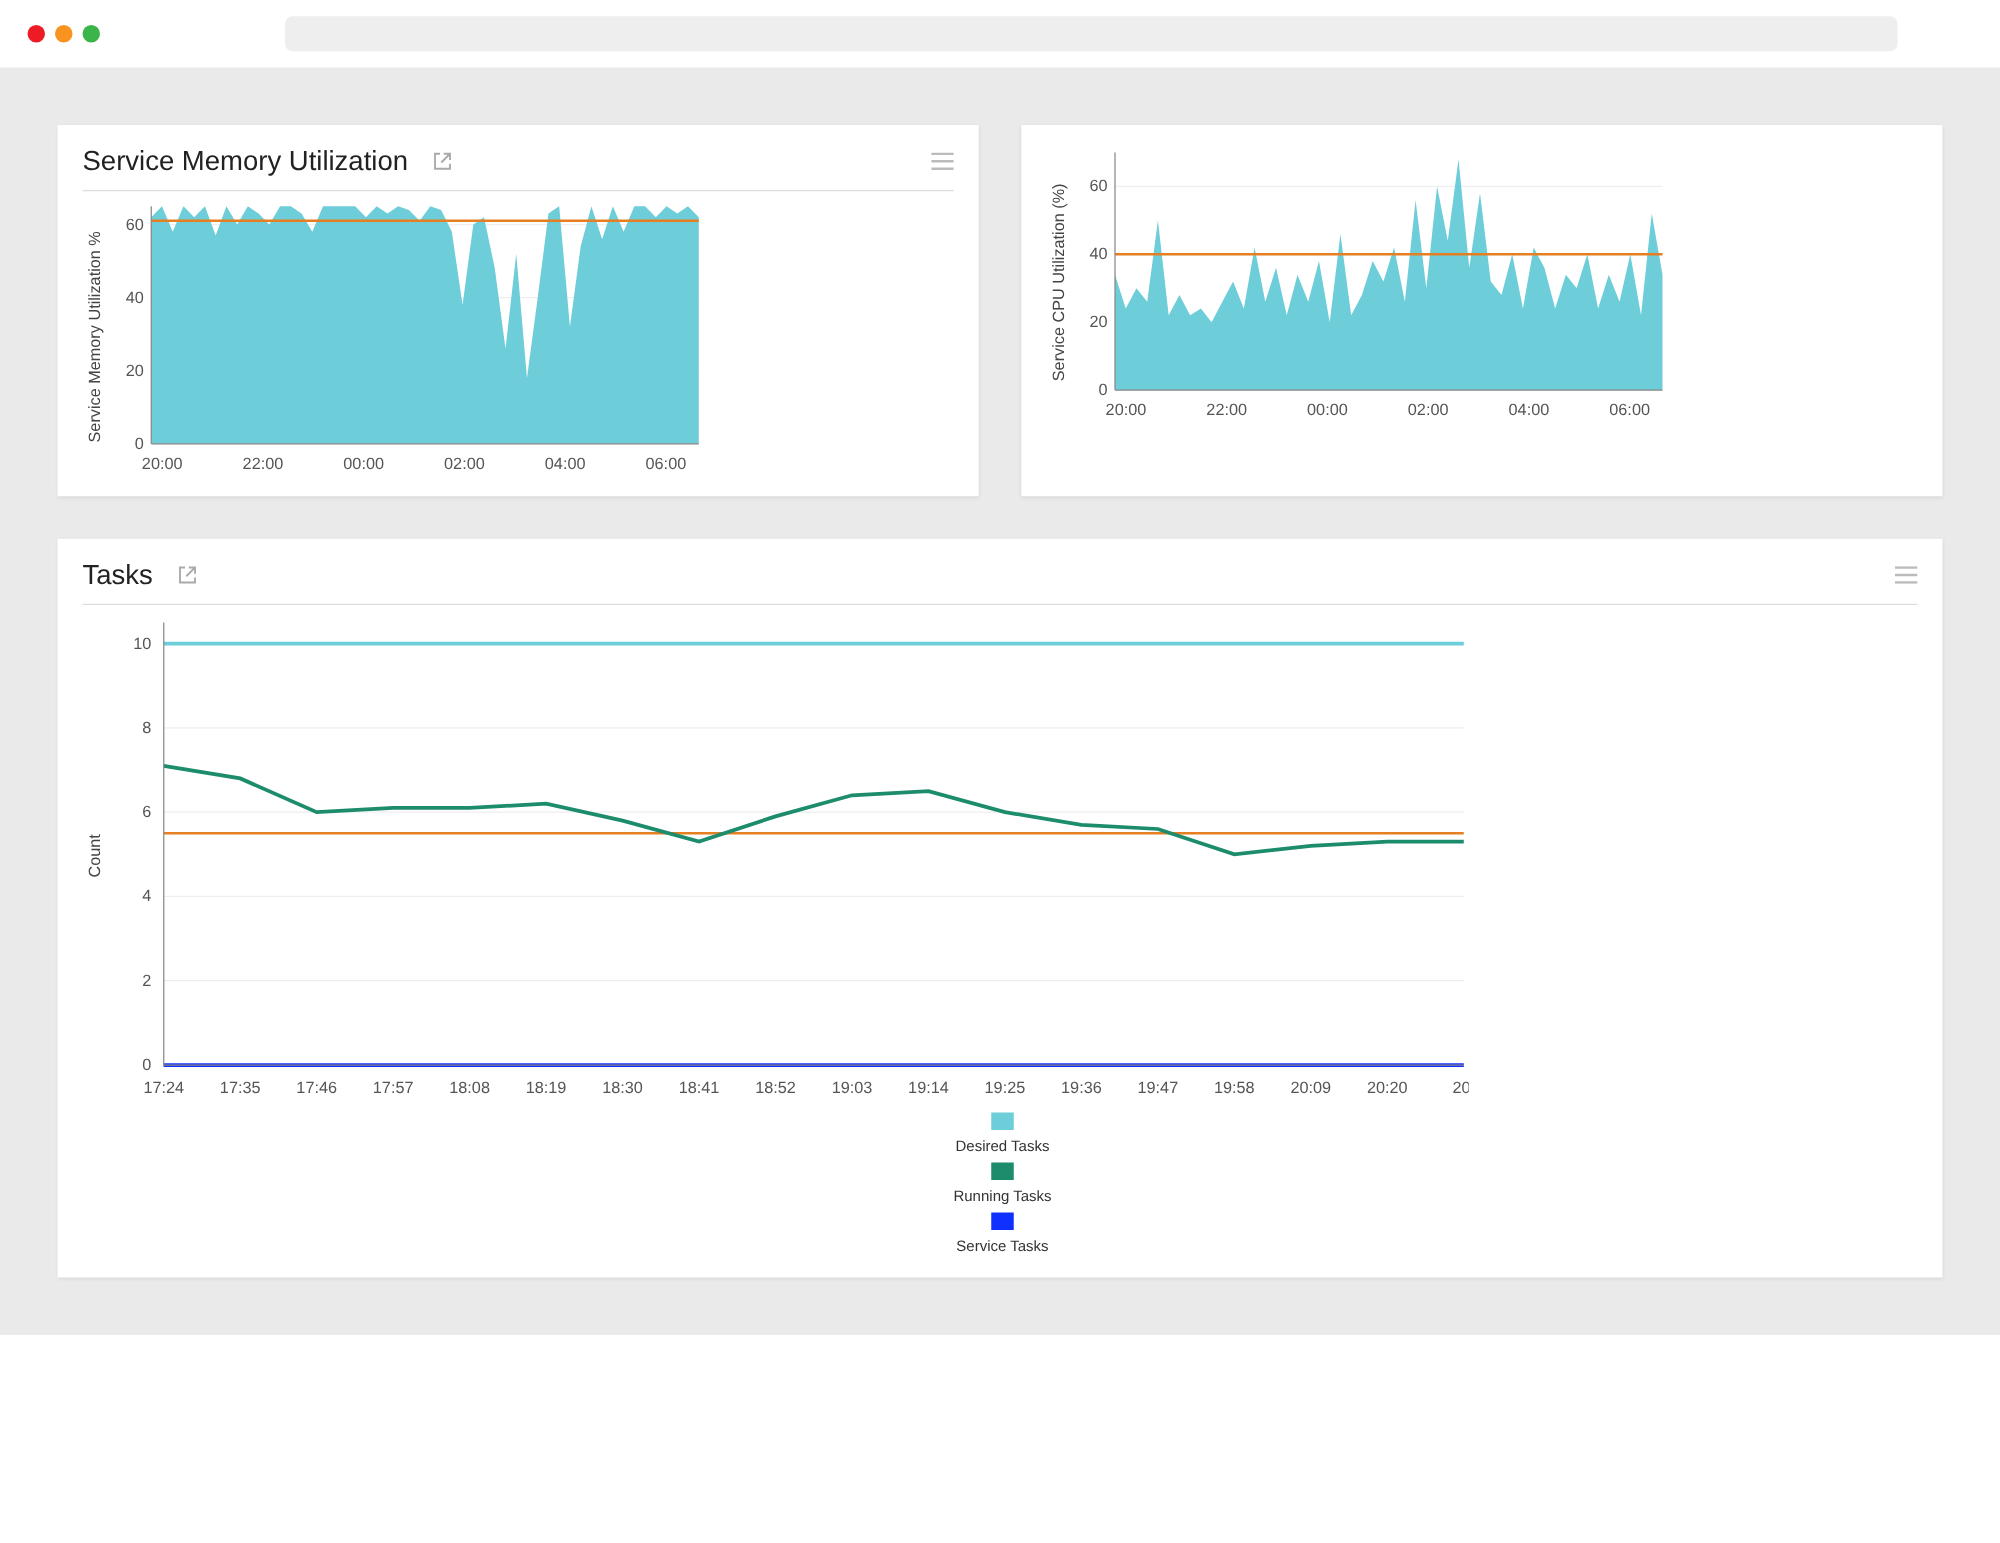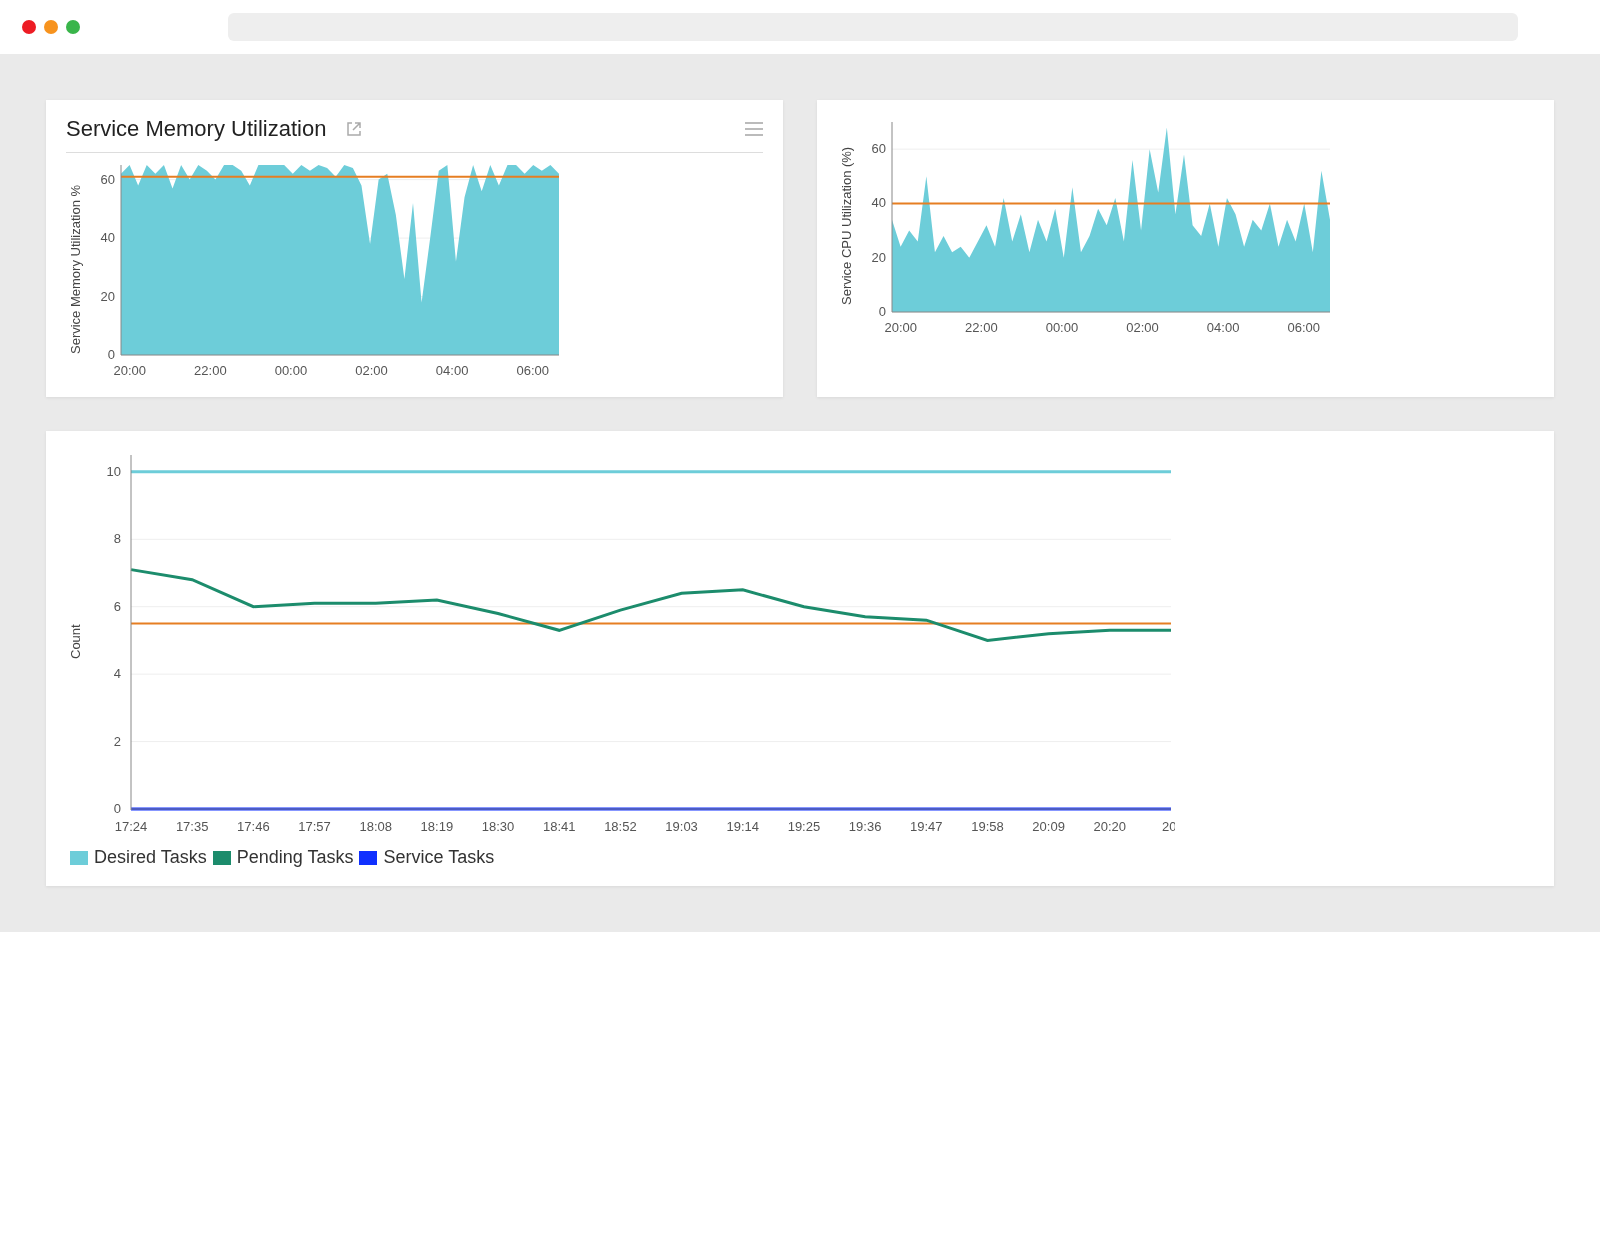--- a/index.html
+++ b/index.html
@@ -86,24 +86,25 @@
   svg { display: block; }
   .tick-text { font-size: 13px; fill: #555; }
   .grid-line { stroke: #eee; stroke-width: 1; }
   .axis-line { stroke: #888; stroke-width: 1; }
   .threshold { stroke: #e67e22; stroke-width: 2; }
   .area-fill { fill: #6dcdd9; }
   .legend {
     display: flex;
     gap: 6px;
     align-items: center;
-    font-size: 18px;
+    font-size: 12px;
     color: #333;
     margin-top: 10px;
     padding-left: 4px;
+    flex-direction: column;
   }
   .swatch {
     width: 18px; height: 14px;
     display: inline-block;
   }
 </style>
 </head>
 <body>
 
 <div class="browser-chrome">
@@ -184,20 +185,35 @@
               <text x="367.12800000000004" y="216" text-anchor="middle" class="tick-text">04:00</text>
               <text x="447.72" y="216" text-anchor="middle" class="tick-text">06:00</text>
             </svg>
         </div>
       </div>
     </div>
 
   </div>
 
   <div class="panel panel-lg">
+    <div class="panel-header">
+      <div class="panel-title">
+        <span>Tasks</span>
+        <span class="popout-icon">
+          <svg viewBox="0 0 16 16">
+              <path d="M6 2H2v12h12v-4M9 2h5v5M14 2L7 9" fill="none" stroke="currentColor" stroke-width="1.5"></path>
+            </svg>
+        </span>
+      </div>
+      <span class="menu-icon">
+        <svg viewBox="0 0 18 14">
+            <path d="M0 1h18M0 7h18M0 13h18" stroke="currentColor" stroke-width="2"></path>
+          </svg>
+      </span>
+    </div>
     <div class="chart-wrap">
       <div class="ylabel">Count</div>
       <div class="chart-body">
         <svg id="svg-tasks" width="1090" height="390">
             <line x1="46" y1="362" x2="1086" y2="362" class="grid-line"></line>
             <text x="36" y="366" text-anchor="end" class="tick-text">0</text>
             <line x1="46" y1="294.57142857142856" x2="1086" y2="294.57142857142856" class="grid-line"></line>
             <text x="36" y="298.57142857142856" text-anchor="end" class="tick-text">2</text>
             <line x1="46" y1="227.14285714285714" x2="1086" y2="227.14285714285714" class="grid-line"></line>
             <text x="36" y="231.14285714285714" text-anchor="end" class="tick-text">4</text>
@@ -231,19 +247,19 @@
             <text x="963.6470588235294" y="384" text-anchor="middle" class="tick-text">20:09</text>
             <text x="1024.8235294117646" y="384" text-anchor="middle" class="tick-text">20:20</text>
             <text x="1086" y="384" text-anchor="middle" class="tick-text">20:</text>
           </svg>
       </div>
     </div>
     <div class="legend">
       <span class="swatch" style="background:#6dcdd9"></span>
       <span>Desired Tasks</span>
       <span class="swatch" style="background:#1c8c6c"></span>
-      <span>Pending Tasks</span>
+      <span>Running Tasks</span>
       <span class="swatch" style="background:#1030ff"></span>
       <span>Service Tasks</span>
     </div>
   </div>
 
 </div>
 
 </body></html>

